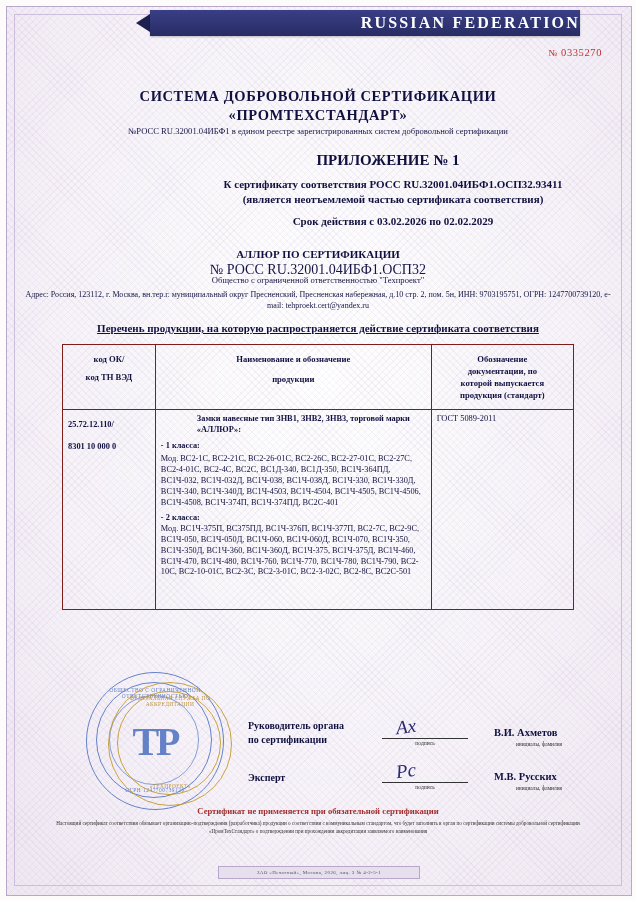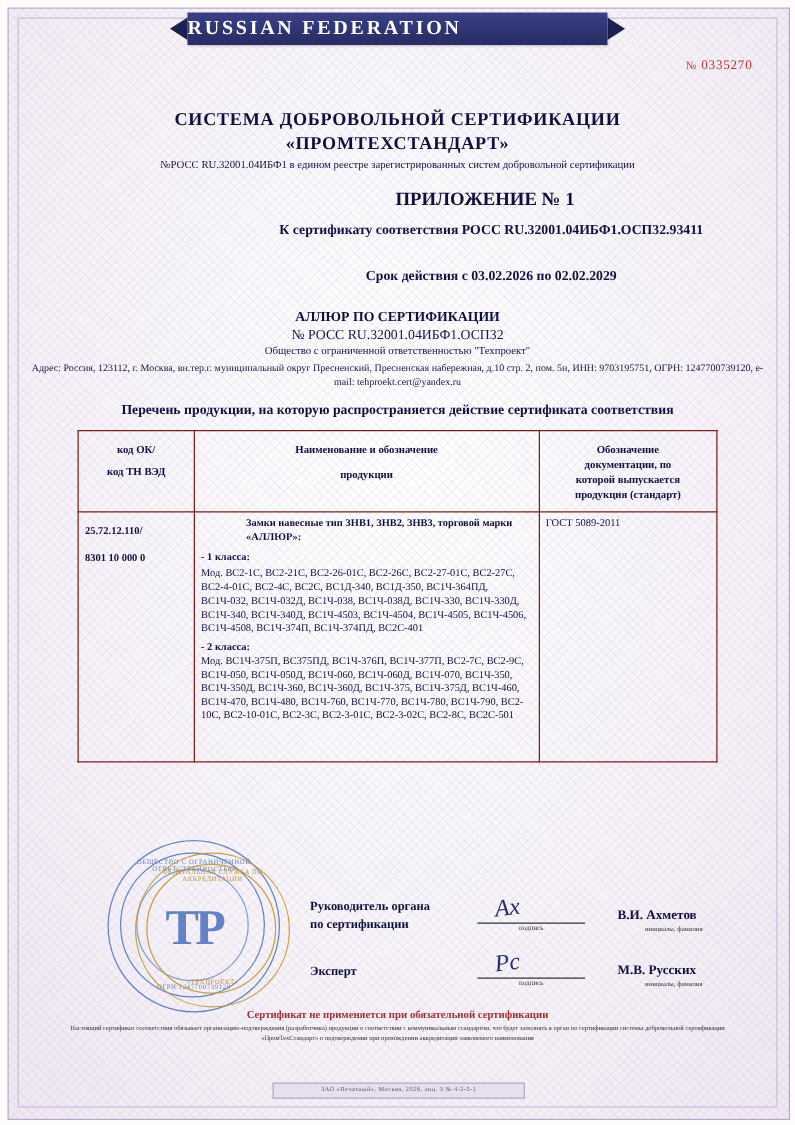--- a/index.html
+++ b/index.html
@@ -38,26 +38,27 @@
     position: absolute;
     left: 14px; top: 14px;
     width: 606px; height: 870px;
     border: 1px solid #cdbfdb;
   }
 
   
   .banner {
     position: absolute;
     left: 150px; top: 10px;
-    width: 336px; height: 26px;
+    width: 401px; height: 26px;
     background: linear-gradient(180deg, #3a3f86 0%, #272c63 100%);
     display: flex;
     align-items: center;
-    justify-content: flex-start;
+    justify-content: flex-end;
     box-shadow: 0 1px 2px rgba(0,0,0,0.25);
+    padding-left: 29px;
   }
   .banner-text {
     color: #ffffff;
     font-family: "Liberation Serif", serif;
     font-weight: bold;
     font-size: 16px;
     letter-spacing: 2.2px;
   }
   .banner-wing {
     position: absolute;
@@ -191,21 +192,21 @@
     text-align: center;
     font-size: 11px;
     font-weight: bold;
     color: #101040;
   }
   .organ-reg {
     position: absolute;
     left: 0; top: 262px;
     width: 636px;
     text-align: center;
-    font-size: 11px;
+    font-size: 14px;
     color: #151545;
   }
   .organ-name {
     position: absolute;
     left: 0; top: 275px;
     width: 636px;
     text-align: center;
     font-size: 8.6px;
     color: #151545;
   }
@@ -220,20 +221,21 @@
   }
 
   .list-title {
     position: absolute;
     left: 0; top: 322px;
     width: 636px;
     text-align: center;
     font-size: 11px;
     font-weight: bold;
     color: #101040;
+    text-decoration: underline;
   }
 
   
   .tbl {
     position: absolute;
     left: 62px; top: 344px;
     width: 512px;
     border-collapse: collapse;
     font-size: 8.2px;
     color: #101040;
@@ -455,20 +457,21 @@
     <span>0335270</span>
   </div>
 
   <div class="sys-title">СИСТЕМА ДОБРОВОЛЬНОЙ СЕРТИФИКАЦИИ</div>
   <div class="sys-title2">«ПРОМТЕХСТАНДАРТ»</div>
   <div class="sys-sub">№РОСС RU.32001.04ИБФ1 в едином реестре зарегистрированных систем добровольной сертификации</div>
 
 
   <div class="pril-title">ПРИЛОЖЕНИЕ № 1</div>
   <div class="cert-line1">К сертификату соответствия РОСС RU.32001.04ИБФ1.ОСП32.93411</div>
+  <div class="cert-line2">(является неотъемлемой частью сертификата соответствия)</div>
   <div class="cert-line3">Срок действия с 03.02.2026 по 02.02.2029</div>
 
   <div class="organ-title">АЛЛЮР ПО СЕРТИФИКАЦИИ</div>
   <div class="organ-reg">№ РОСС RU.32001.04ИБФ1.ОСП32</div>
   <div class="organ-name">Общество с ограниченной ответственностью "Техпроект"</div>
   <div class="organ-addr">Адрес: Россия, 123112, г. Москва, вн.тер.г. муниципальный округ Пресненский, Пресненская набережная, д.10 стр. 2, пом. 5н, ИНН: 9703195751, ОГРН: 1247700739120, e-mail: tehproekt.cert@yandex.ru</div>
 
   <div class="list-title">Перечень продукции, на которую распространяется действие сертификата соответствия</div>
 
   <table class="tbl">

